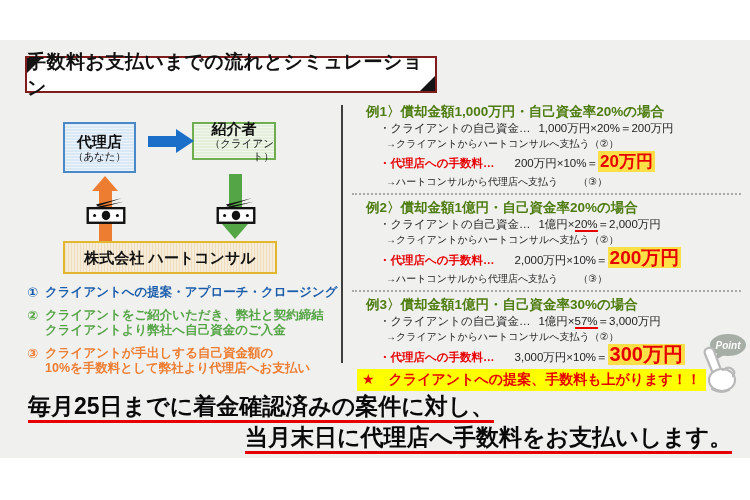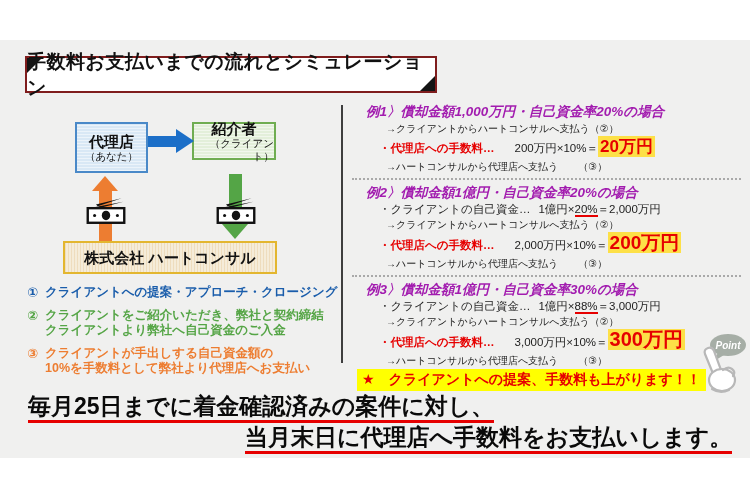--- a/index.html
+++ b/index.html
@@ -32,21 +32,20 @@
   .title-text { font-size:19px; font-weight:bold; color:#111; letter-spacing:0.5px; }
 
   
   .dbox { position:absolute; display:flex; flex-direction:column; align-items:center; justify-content:center; }
   .dbox .dlabel { font-weight:bold; font-size:15px; color:#111; line-height:17px; }
   .dbox .dsub { font-size:10.5px; color:#111; line-height:13px; }
   .box-agent {
     left:63px; top:122px; width:73px; height:51px;
     background:#d9e8f5; border:2px solid #4a89c8;
     background-image:repeating-linear-gradient(0deg, rgba(255,255,255,.5) 0 1px, transparent 1px 3px);
-    margin-left:12px;
   }
   .box-referrer {
     left:192px; top:122px; width:84px; height:38px;
     background:#e3efda; border:2px solid #6fad51;
     background-image:repeating-linear-gradient(0deg, rgba(255,255,255,.5) 0 1px, transparent 1px 3px);
     text-align:right;
   }
   .box-company {
     left:63px; top:241px; width:214px; height:33px;
     background:#f5ecd9; border:2px solid #e3b62f;
@@ -76,21 +75,21 @@
   .step .txt { font-size:12.5px; font-weight:bold; line-height:15.5px; white-space:pre-line; }
   .step-blue { color:#1a5dab; }
   .step-green { color:#55a546; }
   .step-orange { color:#ed7d31; }
 
   
   .divider { position:absolute; left:341px; top:105px; width:2px; height:258px; background:#3e3e3e; }
 
   
   .examples { position:absolute; left:366px; top:103px; width:375px; }
-  .ex-header { font-size:13.5px; font-weight:bold; color:#a21caf; line-height:17px; margin-bottom:1px;font-style:italic; }
+  .ex-header { font-size:13.5px; font-weight:bold; color:#4d7c0f; line-height:17px; margin-bottom:1px; }
   .ex-line { font-size:11.5px; color:#1c1c1c; line-height:15px; padding-left:13px; }
   .ex-note { font-size:10px; color:#1c1c1c; line-height:15px; padding-left:20px; }
   .fee-line { padding-left:13px; line-height:21px; display:flex; align-items:baseline; }
   .fee-label { color:#e60000; font-weight:bold; font-size:11.5px; }
   .fee-calc { color:#1c1c1c; font-size:11.5px; margin-left:20px; }
   .fee-val { background:#fde047; color:#e60000; font-weight:bold; padding:0 2px; }
   .sz17 { font-size:17px; }
   .sz19 { font-size:19px; }
   .sz20 { font-size:20px; }
   .fund-calc { margin-left:8px; }
@@ -177,20 +176,23 @@
 10%を手数料として弊社より代理店へお支払い</span>
     </div>
   </div>
 
   <div class="divider"></div>
 
   <div class="examples">
 
     <div class="ex-block">
       <div class="ex-header">例1〉償却金額1,000万円・自己資金率20%の場合</div>
+      <div class="ex-line">
+        <span>・クライアントの自己資金…</span><span class="fund-calc"><span>1,000万円×</span><span>20%</span><span>＝200万円</span></span>
+      </div>
       <div class="ex-note">→クライアントからハートコンサルへ支払う（②）</div>
       <div class="fee-line">
         <span class="fee-label">・代理店への手数料…</span>
         <span class="fee-calc">200万円×10%＝</span>
         <span class="fee-val sz17">20万円</span>
       </div>
       <div class="ex-note">→ハートコンサルから代理店へ支払う　　（③）</div>
     </div>
 
     <div class="ex-sep"></div>
@@ -207,21 +209,21 @@
         <span class="fee-val sz19">200万円</span>
       </div>
       <div class="ex-note">→ハートコンサルから代理店へ支払う　　（③）</div>
     </div>
 
     <div class="ex-sep"></div>
 
     <div class="ex-block">
       <div class="ex-header">例3〉償却金額1億円・自己資金率30%の場合</div>
       <div class="ex-line">
-        <span>・クライアントの自己資金…</span><span class="fund-calc"><span>1億円×</span><span class="u-red">88%</span><span>＝3,000万円</span></span>
+        <span>・クライアントの自己資金…</span><span class="fund-calc"><span>1億円×</span><span class="u-red">57%</span><span>＝3,000万円</span></span>
       </div>
       <div class="ex-note">→クライアントからハートコンサルへ支払う（②）</div>
       <div class="fee-line">
         <span class="fee-label">・代理店への手数料…</span>
         <span class="fee-calc">3,000万円×10%＝</span>
         <span class="fee-val sz20">300万円</span>
       </div>
       <div class="ex-note">→ハートコンサルから代理店へ支払う　　（③）</div>
     </div>
   </div>

